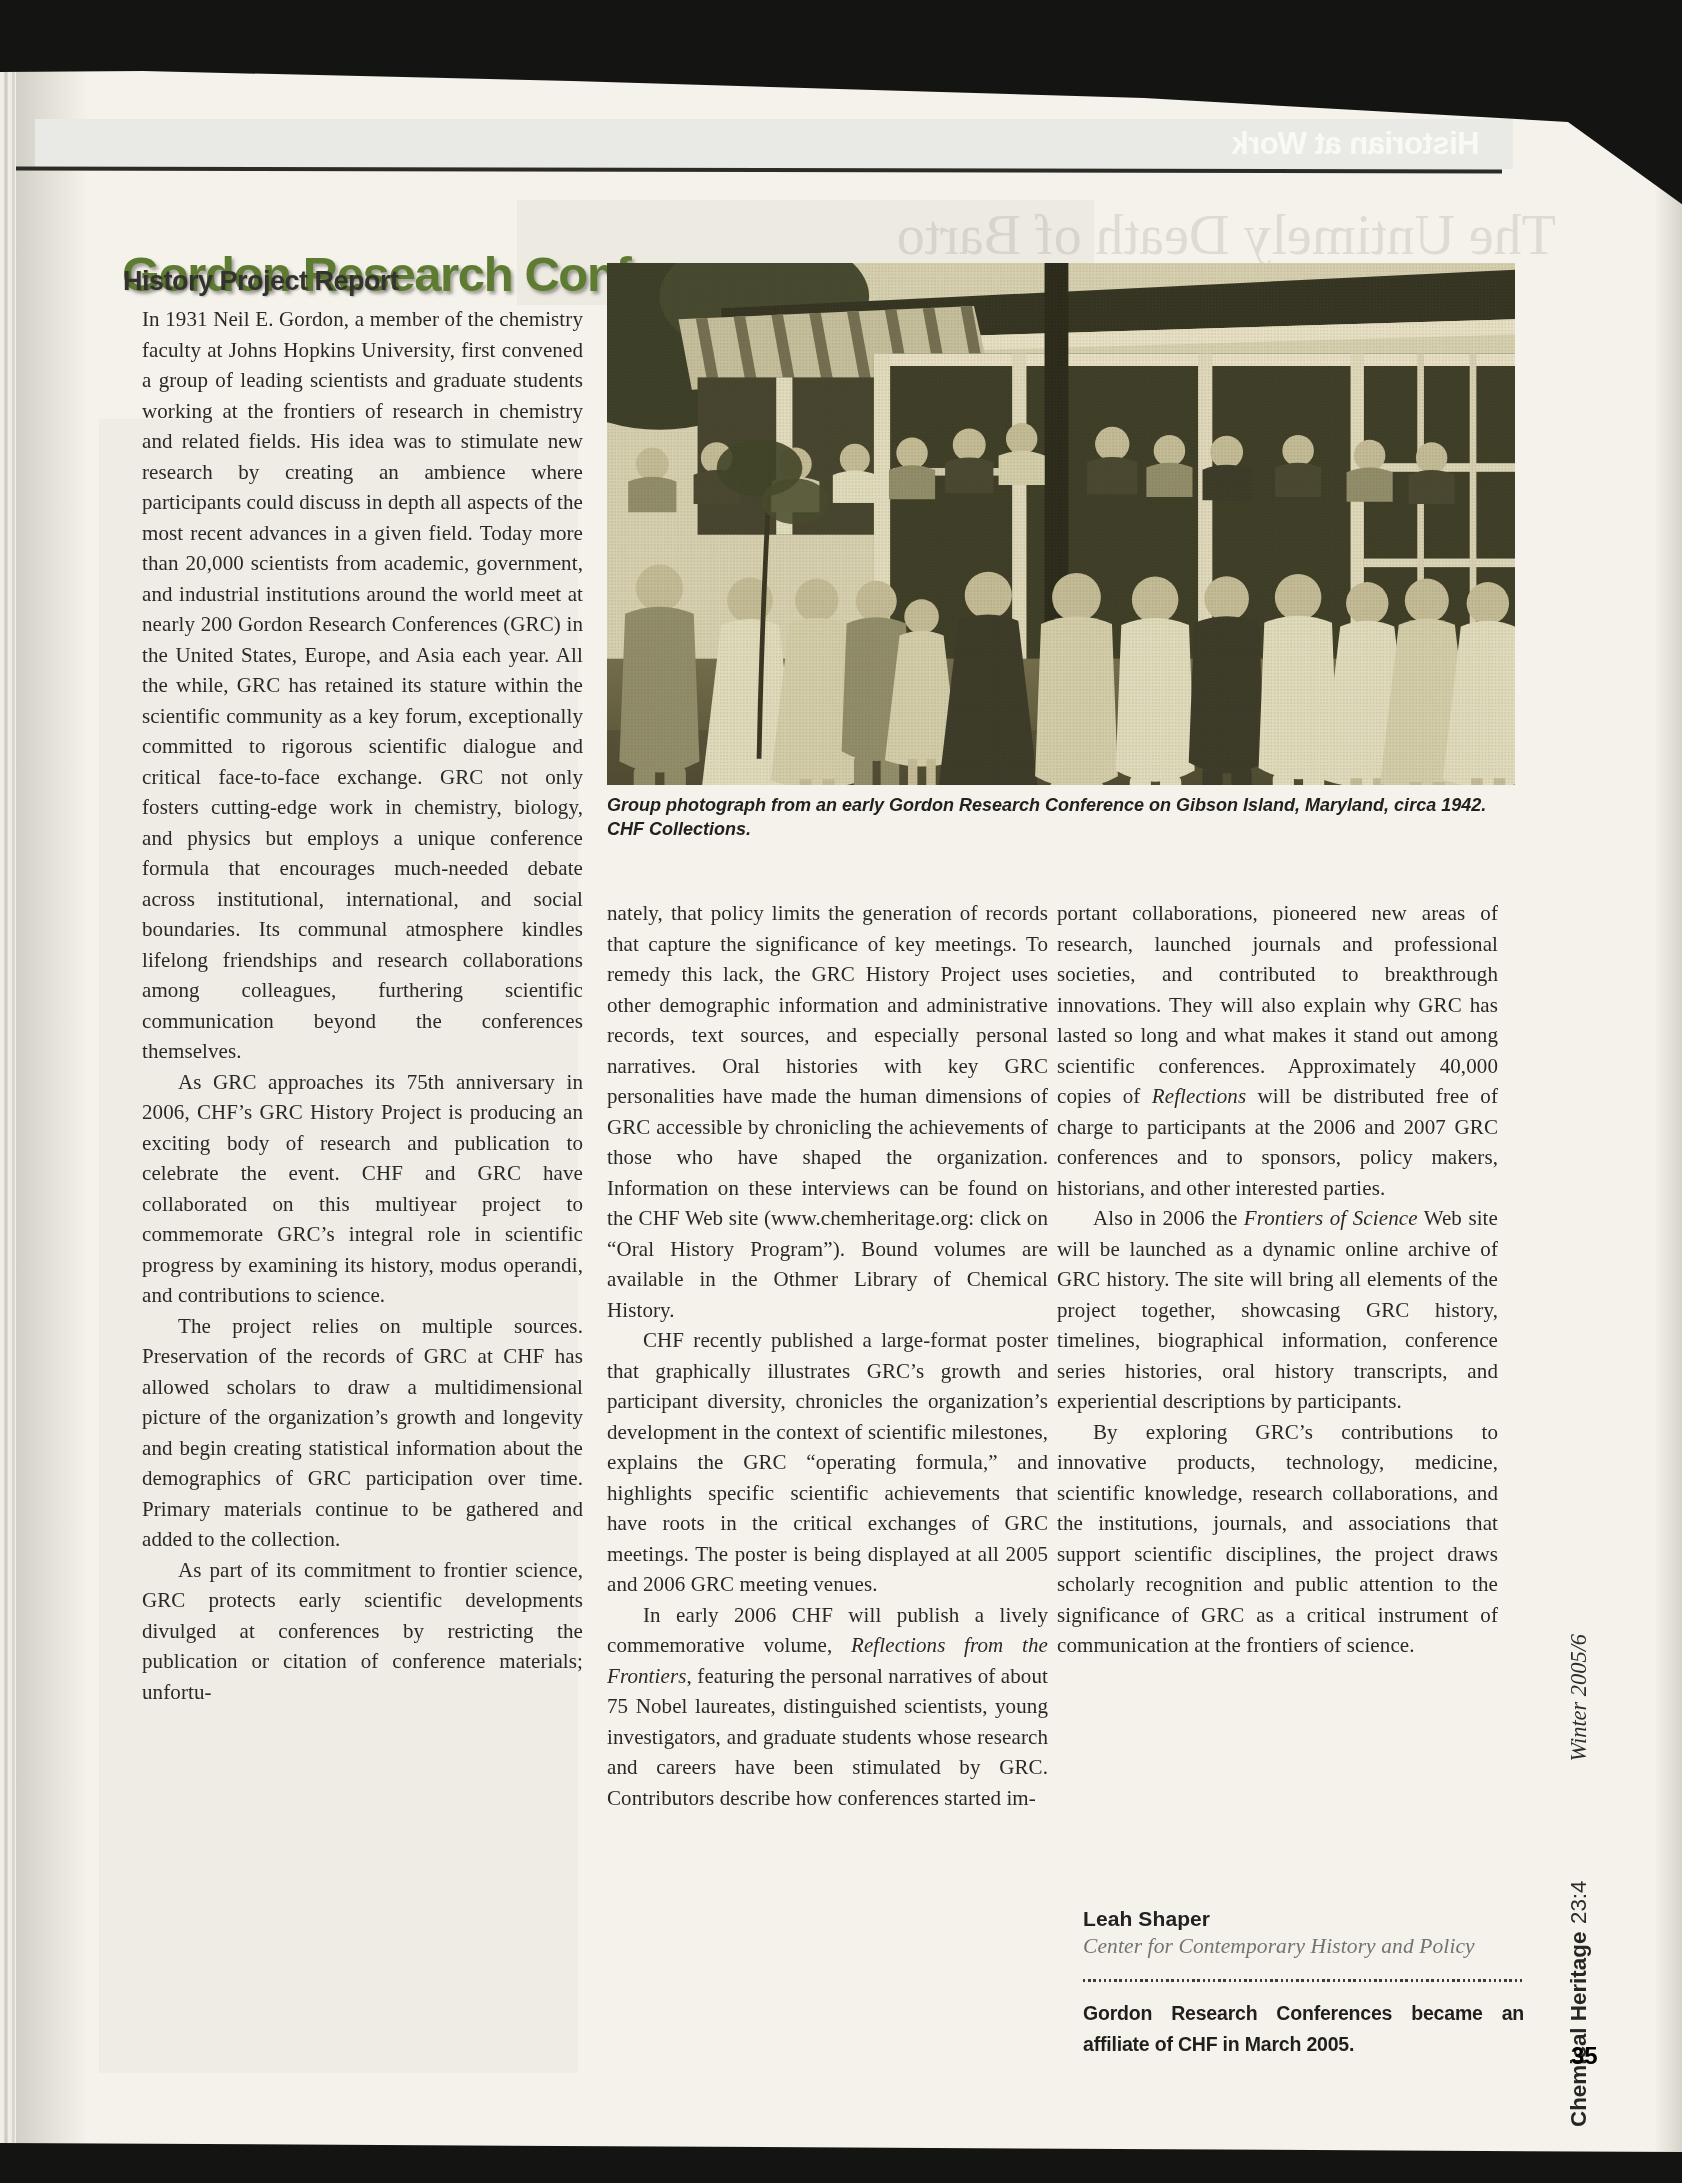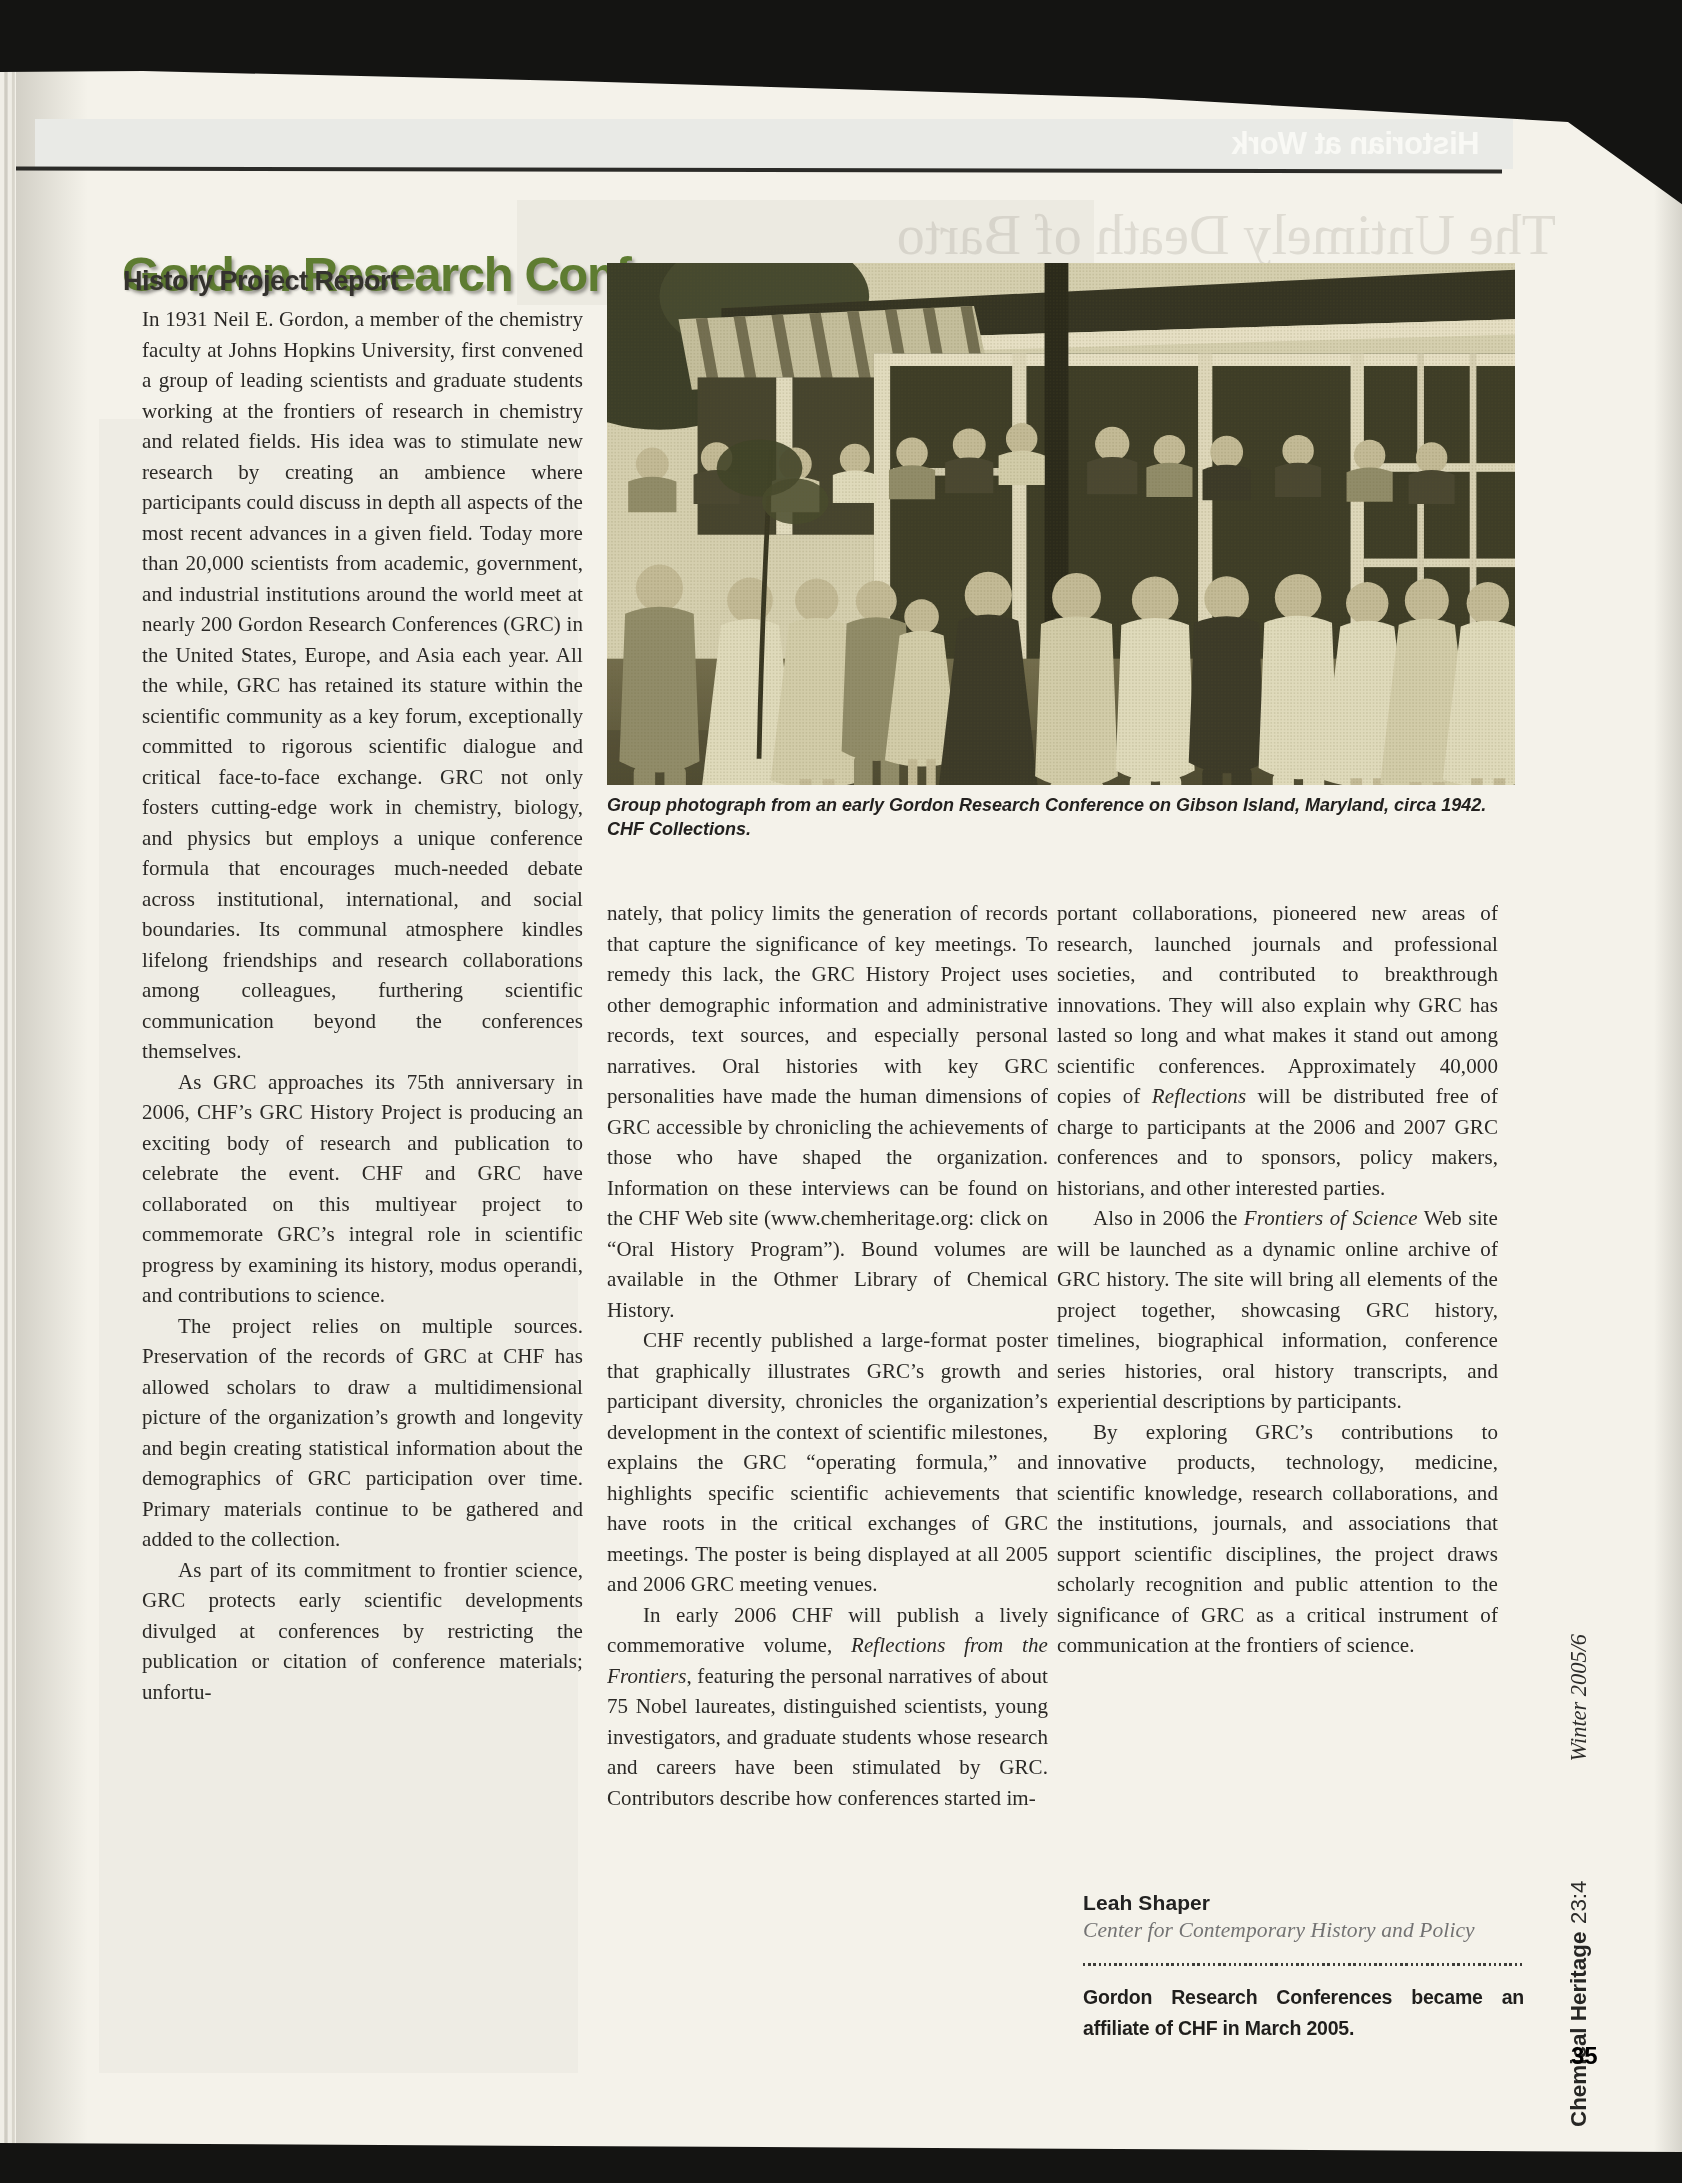--- a/index.html
+++ b/index.html
@@ -220,21 +220,21 @@
         <p class="indent"><span>In early 2006 CHF will publish a lively commemorative volume, </span><span class="ital">Reflections from the Frontiers</span><span>, featuring the personal narratives of about 75 Nobel laureates, distinguished scientists, young investigators, and graduate students whose research and careers have been stimulated by GRC. Contributors describe how conferences started im-</span></p>
       </div>
     <div class="col col3">
 
     <p class=""><span>portant collaborations, pioneered new areas of research, launched journals and professional societies, and contributed to breakthrough innovations. They will also explain why GRC has lasted so long and what makes it stand out among scientific conferences. Approximately 40,000 copies of </span><span class="ital">Reflections</span><span> will be distributed free of charge to participants at the 2006 and 2007 GRC conferences and to sponsors, policy makers, historians, and other interested parties.</span></p>
         <p class="indent"><span>Also in 2006 the </span><span class="ital">Frontiers of Science</span><span> Web site will be launched as a dynamic online archive of GRC history. The site will bring all elements of the project together, showcasing GRC history, timelines, biographical information, conference series histories, oral history transcripts, and experiential descriptions by participants.</span></p>
         <p class="indent"><span>By exploring GRC’s contributions to innovative products, technology, medicine, scientific knowledge, research collaborations, and the institutions, journals, and associations that support scientific disciplines, the project draws scholarly recognition and public attention to the significance of GRC as a critical instrument of communication at the frontiers of science.</span></p>
       </div>
 
     <div class="col" style="left:1067px;top:1889px;width:441px;">
-      <div class="author-name" style="margin-top:0;">Leah Shaper</div>
+      <div class="author-name" style="margin-top:16px;">Leah Shaper</div>
       <div class="author-aff">Center for Contemporary History and Policy</div>
       <div class="note-rule"></div>
       <div class="note">Gordon Research Conferences became an affiliate of CHF in March 2005.</div>
     </div>
 
     <div class="spine">
       <span class="journal">Chemical Heritage</span>
       <span class="issue">23:4</span>
       <span class="season">Winter 2005/6</span>
     </div>

